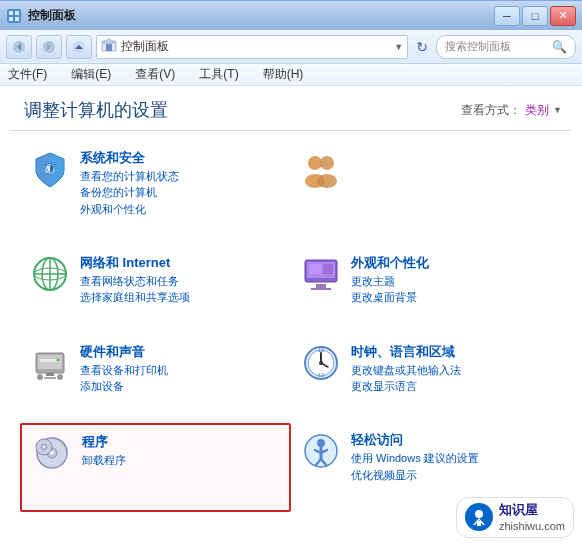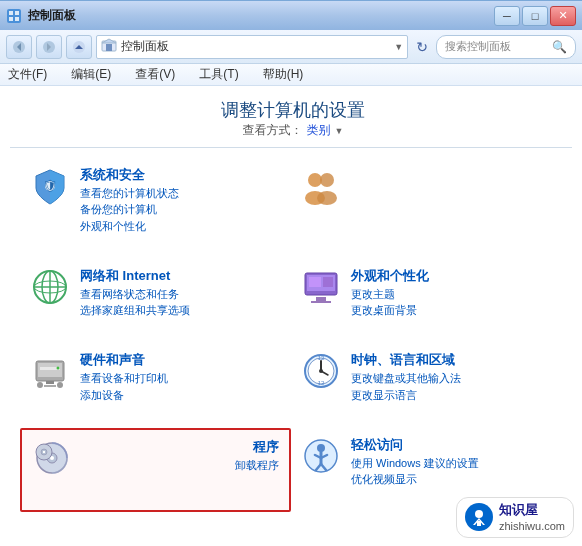--- a/index.html
+++ b/index.html
@@ -162,39 +162,38 @@
       height: calc(546px - 30px - 34px - 22px - 24px);
       overflow: hidden;
     }
 
     
     .content-header {
       padding: 12px 20px 8px 24px;
       display: flex;
       justify-content: space-between;
       align-items: center;
-      flex-direction: column;
     }
     .page-title-text {
       font-size: 18px;
       color: #1a4a80;
       font-weight: normal;
     }
     .view-options {
       display: flex;
       align-items: center;
       gap: 4px;
       font-size: 12px;
       color: #333;
     }
     .view-label {
       color: #555;
     }
     .view-type {
-      color: #1d4ed8;
+      color: #a21caf;
       cursor: pointer;
       text-decoration: none;
     }
     .view-dropdown {
       font-size: 9px;
       color: #666;
       cursor: pointer;
     }
 
     
@@ -249,21 +248,20 @@
       color: #0055bb;
       cursor: pointer;
       line-height: 1.4;
     }
 
     
     .category-item.highlighted {
       border: 2px solid #cc2222;
       border-radius: 2px;
       background: #fff8f8;
-      text-align: right;
     }
 
     
     .status-bar {
       height: 24px;
       background: linear-gradient(to bottom, #e0ecf8, #ccdaee);
       border-top: 1px solid #b8cce0;
       display: flex;
       align-items: center;
       padding: 0 10px;

